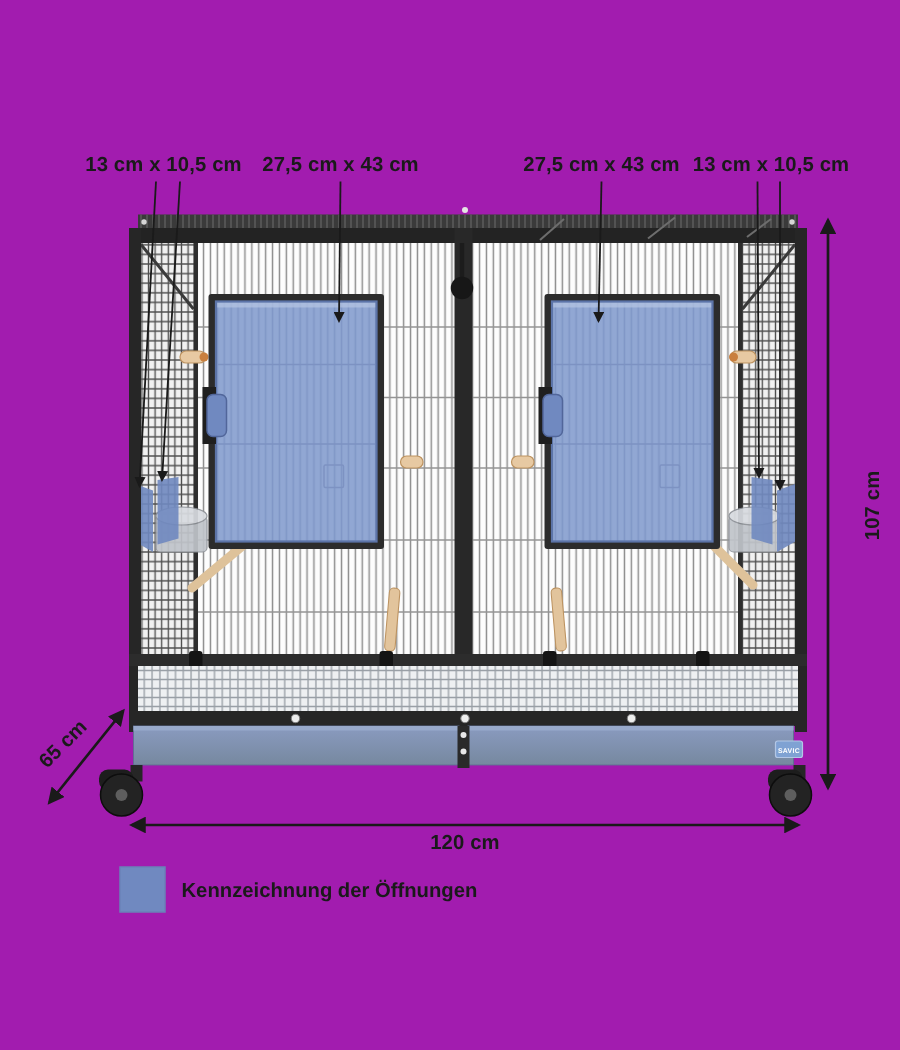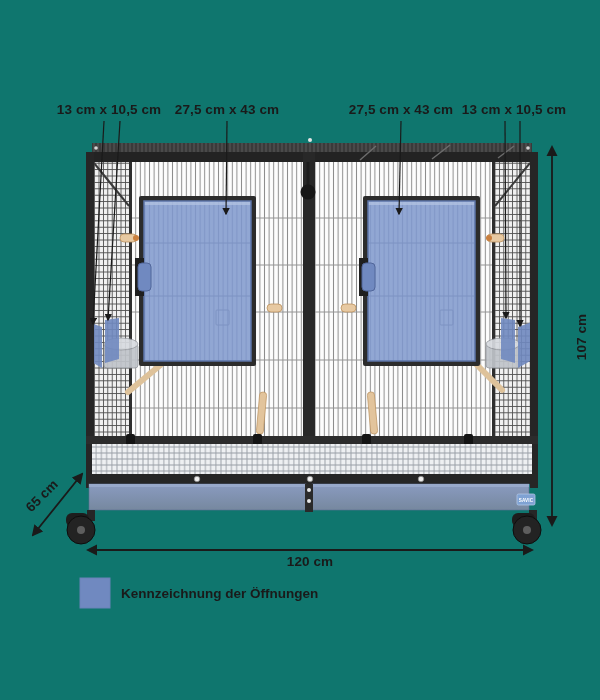--- a/index.html
+++ b/index.html
@@ -1,16 +1,16 @@
 <!DOCTYPE html>
 <html><head>
 <meta charset="utf-8">
 <style>
   html,body{margin:0;padding:0;background:#ffffff;}
-  .stage{width:600px;height:700px;position:relative;background:#0f766e;font-family:"Liberation Sans",sans-serif;overflow:hidden;}
+  .stage{width:600px;height:700px;position:relative;background:#a21caf;font-family:"Liberation Sans",sans-serif;overflow:hidden;}
   svg{display:block;overflow:visible;}
   .dim-text{font-size:13.5px;font-weight:700;fill:#1a1a1a;letter-spacing:0.1px;}
   .legend-text{font-size:13.5px;font-weight:700;fill:#1a1a1a;}
   .badge-text{font-size:4.6px;font-weight:700;fill:#ffffff;letter-spacing:0.2px;}
 </style>
 </head>
 <body>
 
 <div class="stage">
 <svg width="600" height="700" viewBox="0 0 600 700" xmlns="http://www.w3.org/2000/svg">

